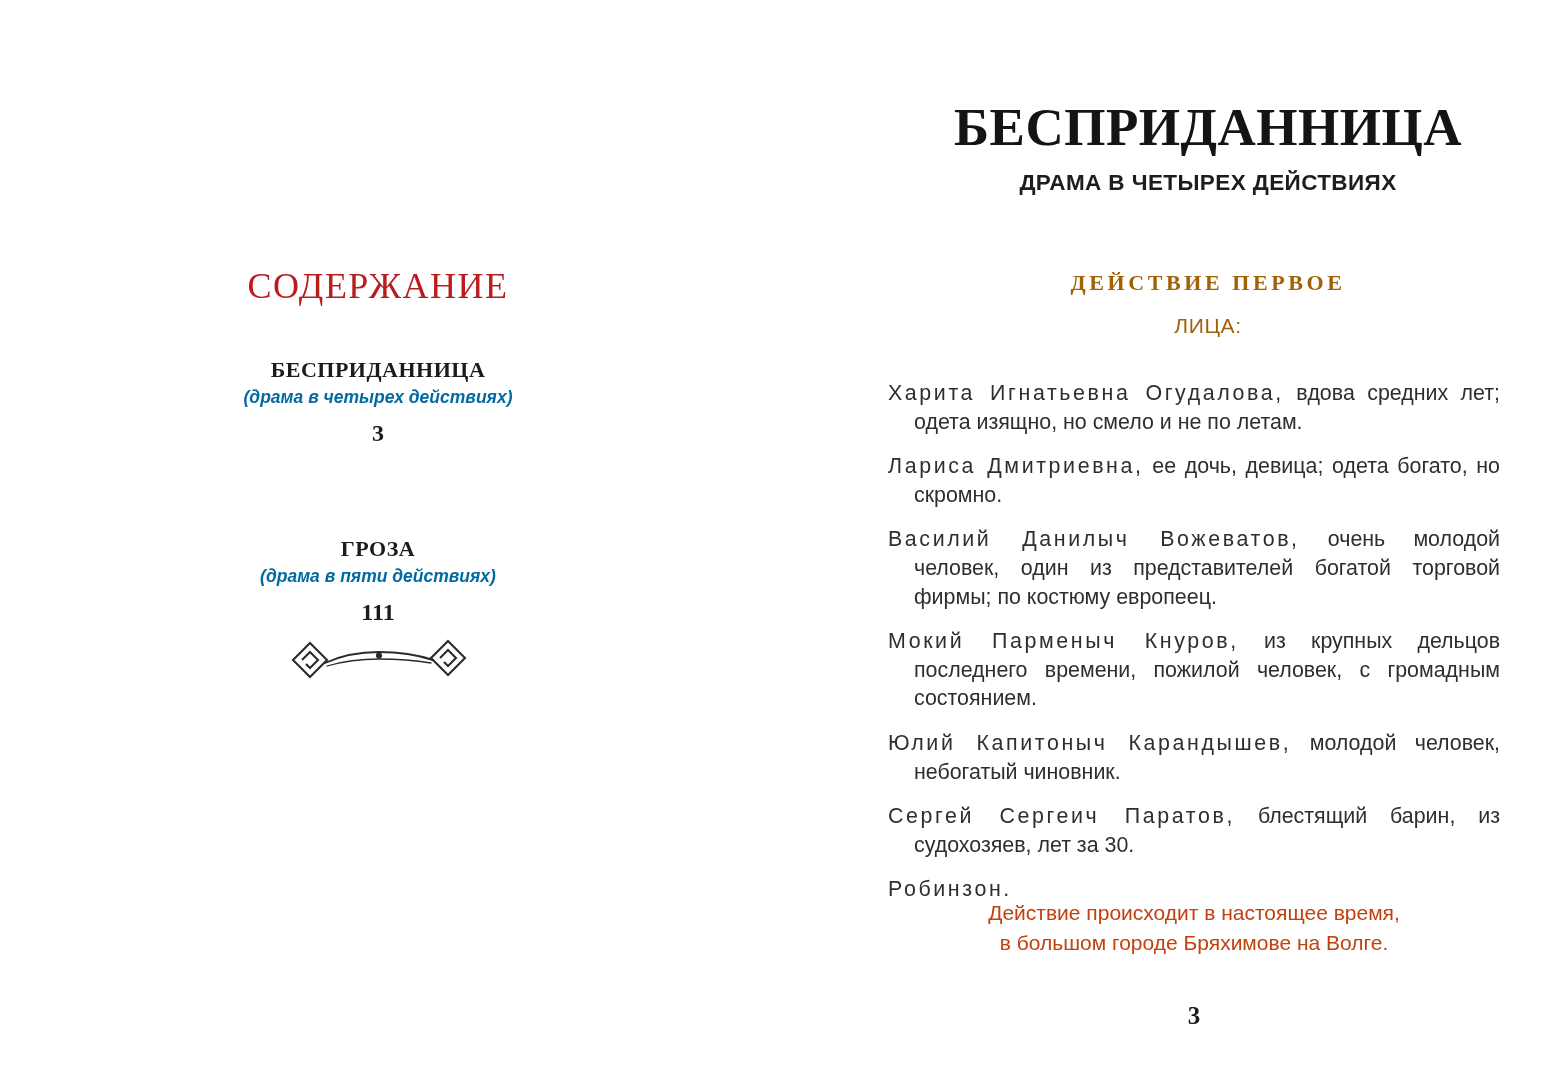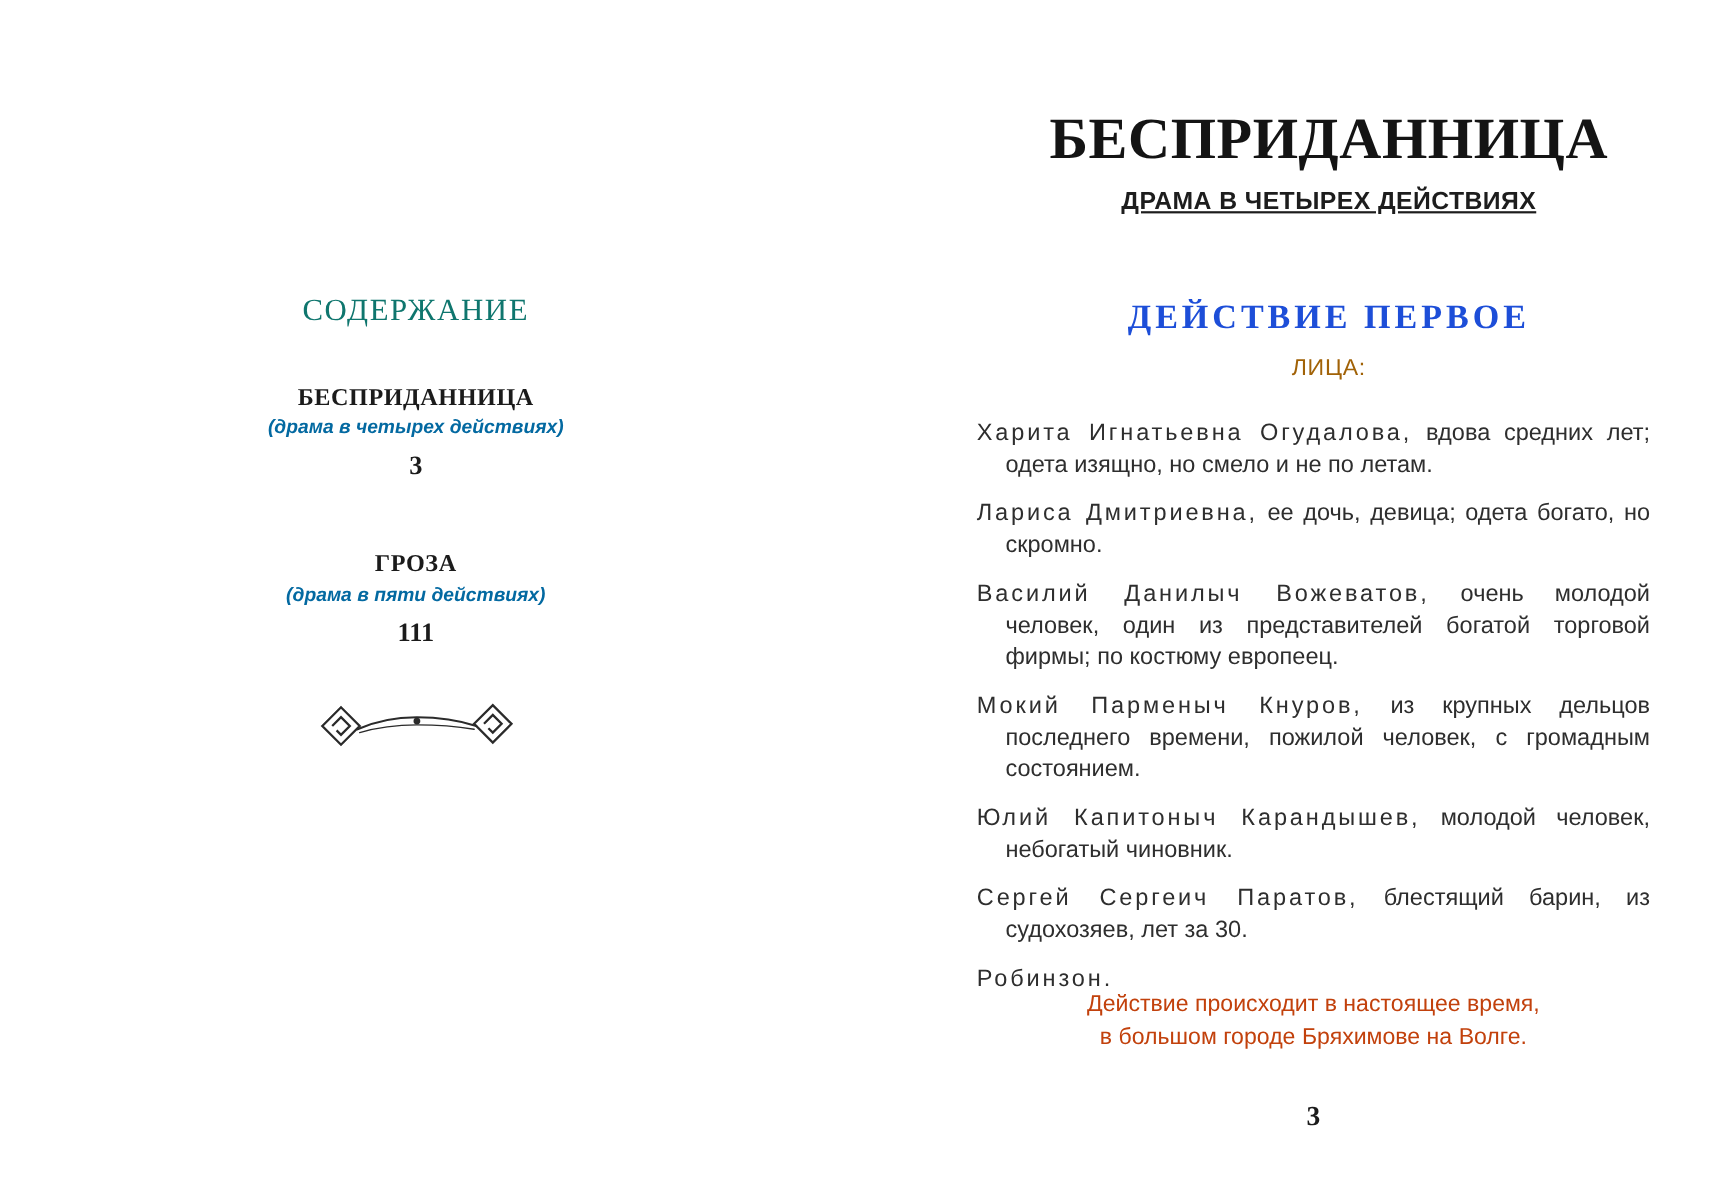--- a/index.html
+++ b/index.html
@@ -35,34 +35,34 @@
   .toc-block {
     position: absolute;
     left: 190px;
     top: 268px;
     width: 376px;
     text-align: center;
   }
 
   .toc-heading {
     font-family: "Liberation Serif", "DejaVu Serif", serif;
-    font-size: 28px;
+    font-size: 36px;
     line-height: 1.05;
     font-weight: 400;
     letter-spacing: 1.5px;
-    color: #0f766e;
+    color: #b91c1c;
     margin: 0;
     white-space: nowrap;
   }
 
   .toc-entry {
     margin-top: 44px;
   }
   .toc-entry.second {
-    margin-top: 56px;
+    margin-top: 84px;
   }
 
   .toc-title {
     font-family: "Liberation Serif", "DejaVu Serif", serif;
     font-size: 31px;
     font-weight: 700;
     font-variant: small-caps;
     text-transform: lowercase;
     letter-spacing: 0.5px;
     color: #1b1b1b;
@@ -132,37 +132,36 @@
 
   .play-subtitle {
     font-family: "Liberation Sans", sans-serif;
     font-size: 22.5px;
     font-weight: 700;
     letter-spacing: 0.4px;
     color: #1d1d1d;
     margin-top: 18px;
     line-height: 1;
     white-space: nowrap;
-    text-decoration: underline;
   }
 
   .act-head {
     position: absolute;
     left: 107px;
     top: 272px;
     width: 640px;
     text-align: center;
   }
 
   .act-title {
     font-family: "Liberation Serif", "DejaVu Serif", serif;
-    font-size: 31px;
+    font-size: 22px;
     font-weight: 700;
     letter-spacing: 3.6px;
-    color: #1d4ed8;
+    color: #a16207;
     line-height: 1;
     white-space: nowrap;
   }
 
   .cast-label {
     font-family: "Liberation Sans", sans-serif;
     font-size: 21px;
     font-weight: 400;
     letter-spacing: 0.6px;
     color: #a16207;

